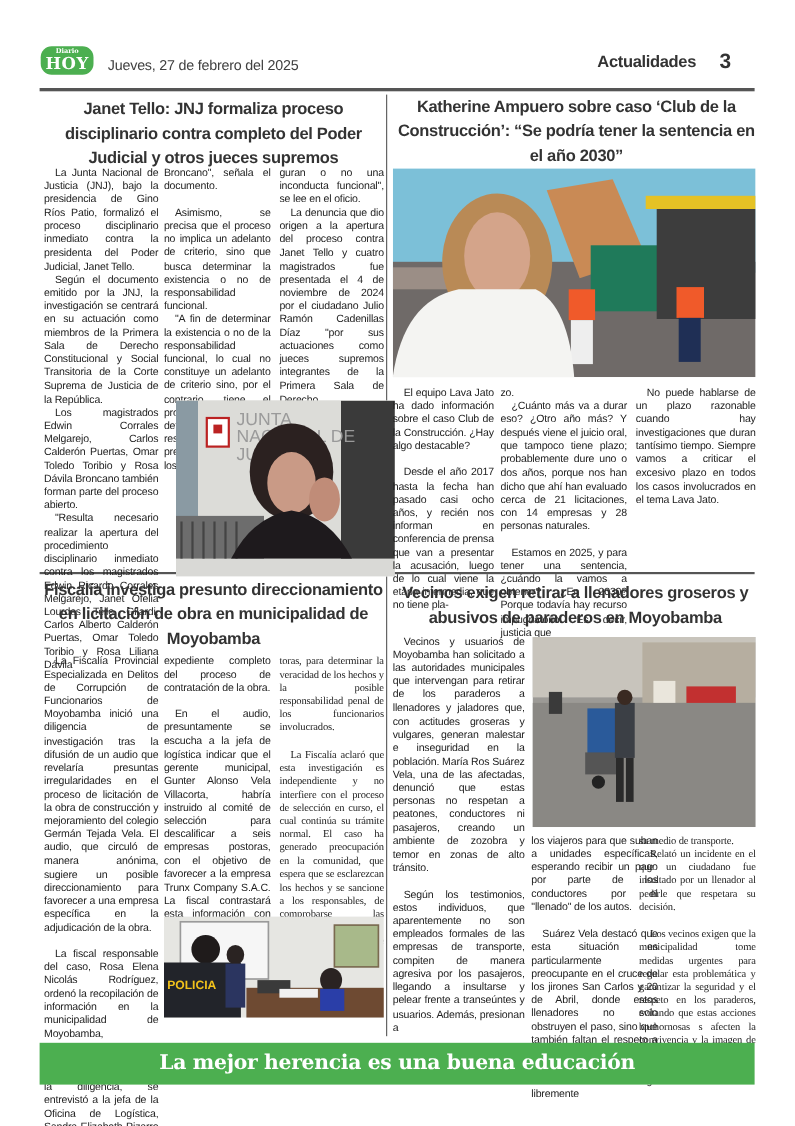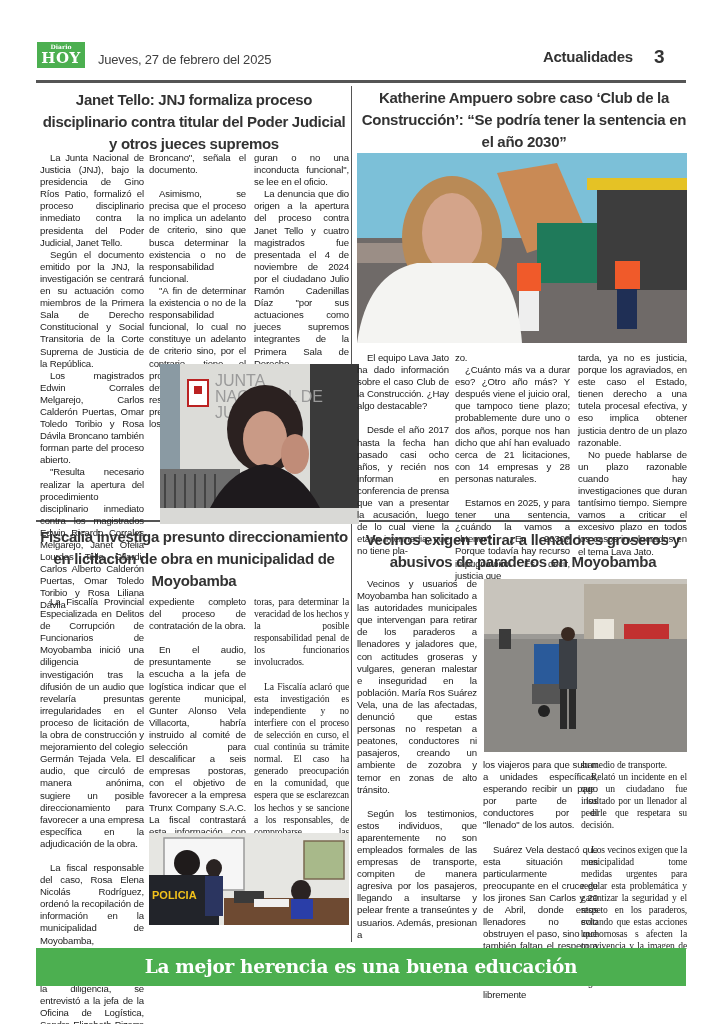--- a/index.html
+++ b/index.html
@@ -1,19 +1,19 @@
 <!DOCTYPE html>
 <html><head>
 <meta charset="utf-8">
 <style>
   html, body { margin:0; padding:0; background:#ffffff; }
   body { width:723px; height:1024px; position:relative; overflow:hidden; font-family:"Liberation Sans", sans-serif; color:#222; }
   .abs { position:absolute; }
   
-  .logo { left:37px; top:42px; width:48px; height:26px; background:#4caf50; color:#fff; text-align:center; }
+  .logo { left:37px; top:42px; width:48px; height:26px; background:#4caf50; color:#fff; text-align:center;border-radius:10px; }
   .logo .small { font-family:"DejaVu Serif", serif; font-size:6px; font-weight:bold; line-height:7px; display:block; margin-top:1px; }
   .logo .big { font-family:"DejaVu Serif", serif; font-size:15px; font-weight:bold; line-height:16px; display:block; letter-spacing:0.5px; }
   .date { left:98px; top:52px; font-size:13px; color:#404040; letter-spacing:-0.2px; }
   .section { left:543px; top:48px; font-size:15px; font-weight:bold; color:#333; letter-spacing:-0.3px; }
   .pagenum { left:654px; top:46px; font-size:19px; font-weight:bold; color:#333; }
   .topline { left:36px; top:80px; width:650px; height:3px; background:#555; }
   .vline { background:#555; width:1px; }
   .hline { background:#777; height:1px; }
   
   .headline { font-weight:bold; color:#333; text-align:center; font-size:15px; line-height:22px; letter-spacing:-0.3px; }
@@ -39,21 +39,21 @@
 <div class="abs pagenum">3</div>
 <div class="abs topline"></div>
 
 <div class="abs vline" style="left:351px; top:86px; height:430px;"></div>
 
 <div class="abs hline" style="left:36px; top:520px; width:650px; background:#555; height:2px;"></div>
 
 <div class="abs vline" style="left:351px; top:524px; height:418px;"></div>
 
 <article>
-  <div class="abs headline" style="left:40px; top:89px; width:308px;">Janet Tello: JNJ formaliza proceso disciplinario contra titular del Poder Judicial y otros jueces supremos</div>
+  <div class="abs headline" style="left:40px; top:89px; width:308px;">Janet Tello: JNJ formaliza proceso disciplinario contra completo del Poder Judicial y otros jueces supremos</div>
 
   <div class="abs col" style="left:40px; top:152px; width:104px;">
     <p>La Junta Nacional de Justicia (JNJ), bajo la presidencia de Gino Ríos Patio, formalizó el proceso disciplinario inmediato contra la presidenta del Poder Judicial, Janet Tello.</p>
     <p>Según el documento emitido por la JNJ, la investigación se centrará en su actuación como miembros de la Primera Sala de Derecho Constitucional y Social Transitoria de la Corte Suprema de Justicia de la República.</p>
     <p>Los magistrados Edwin Corrales Melgarejo, Carlos Calderón Puertas, Omar Toledo Toribio y Rosa Dávila Broncano también forman parte del proceso abierto.</p>
     <p>"Resulta necesario realizar la apertura del procedimiento disciplinario inmediato contra los magistrados Edwin Ricardo Corrales Melgarejo, Janet Ofelia Lourdes Tello Gilardi, Carlos Alberto Calderón Puertas, Omar Toledo Toribio y Rosa Liliana Dávila</p>
   </div>
   <div class="abs col" style="left:149px; top:152px; width:97px;">
     <p class="noindent">Broncano", señala el documento.</p>
     <p class="gap">Asimismo, se precisa que el proceso no implica un adelanto de criterio, sino que busca determinar la existencia o no de responsabilidad funcional.</p>
@@ -117,21 +117,20 @@
   <div class="abs col" style="left:357px; top:352px; width:92px;">
     <p>El equipo Lava Jato ha dado información sobre el caso Club de la Construcción. ¿Hay algo destacable?</p>
     <p class="gap">Desde el año 2017 hasta la fecha han pasado casi ocho años, y recién nos informan en conferencia de prensa que van a presentar la acusación, luego de lo cual viene la etapa intermedia, que no tiene pla-</p>
   </div>
   <div class="abs col" style="left:455px; top:352px; width:115px;">
     <p class="noindent">zo.</p>
     <p>¿Cuánto más va a durar eso? ¿Otro año más? Y después viene el juicio oral, que tampoco tiene plazo; probablemente dure uno o dos años, porque nos han dicho que ahí han evaluado cerca de 21 licitaciones, con 14 empresas y 28 personas naturales.</p>
     <p class="gap">Estamos en 2025, y para tener una sentencia, ¿cuándo la vamos a obtener? ¿En 2030? Porque todavía hay recurso impugnatorio. Es decir, justicia que</p>
   </div>
   <div class="abs col" style="left:578px; top:352px; width:109px;">
-    <p class="noindent">tarda, ya no es justicia, porque los agraviados, en este caso el Estado, tienen derecho a una tutela procesal efectiva, y eso implica obtener justicia dentro de un plazo razonable.</p>
     <p>No puede hablarse de un plazo razonable cuando hay investigaciones que duran tantísimo tiempo. Siempre vamos a criticar el excesivo plazo en todos los casos involucrados en el tema Lava Jato.</p>
   </div>
 </article>
 
 <article>
   <div class="abs headline" style="left:40px; top:526px; width:308px;">Fiscalía investiga presunto direccionamiento en licitación de obra en municipalidad de Moyobamba</div>
 
   <div class="abs col" style="left:40px; top:596px; width:104px;">
     <p>La Fiscalía Provincial Especializada en Delitos de Corrupción de Funcionarios de Moyobamba inició una diligencia de investigación tras la difusión de un audio que revelaría presuntas irregularidades en el proceso de licitación de la obra de construcción y mejoramiento del colegio Germán Tejada Vela. El audio, que circuló de manera anónima, sugiere un posible direccionamiento para favorecer a una empresa específica en la adjudicación de la obra.</p>
     <p class="gap">La fiscal responsable del caso, Rosa Elena Nicolás Rodríguez, ordenó la recopilación de información en la municipalidad de Moyobamba, acompañada por personal de la Policía Anticorrupción. Durante la diligencia, se entrevistó a la jefa de la Oficina de Logística, Sandra Elizabeth Pizarro Suárez, y se solicitó el</p>

